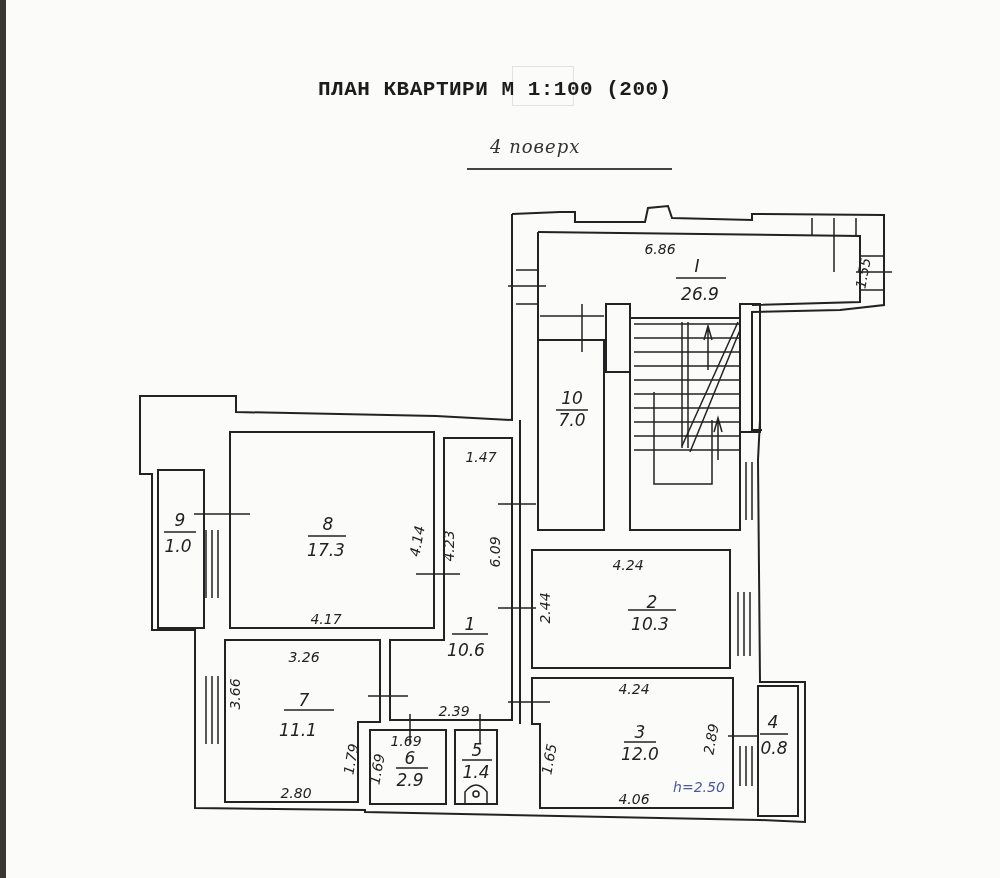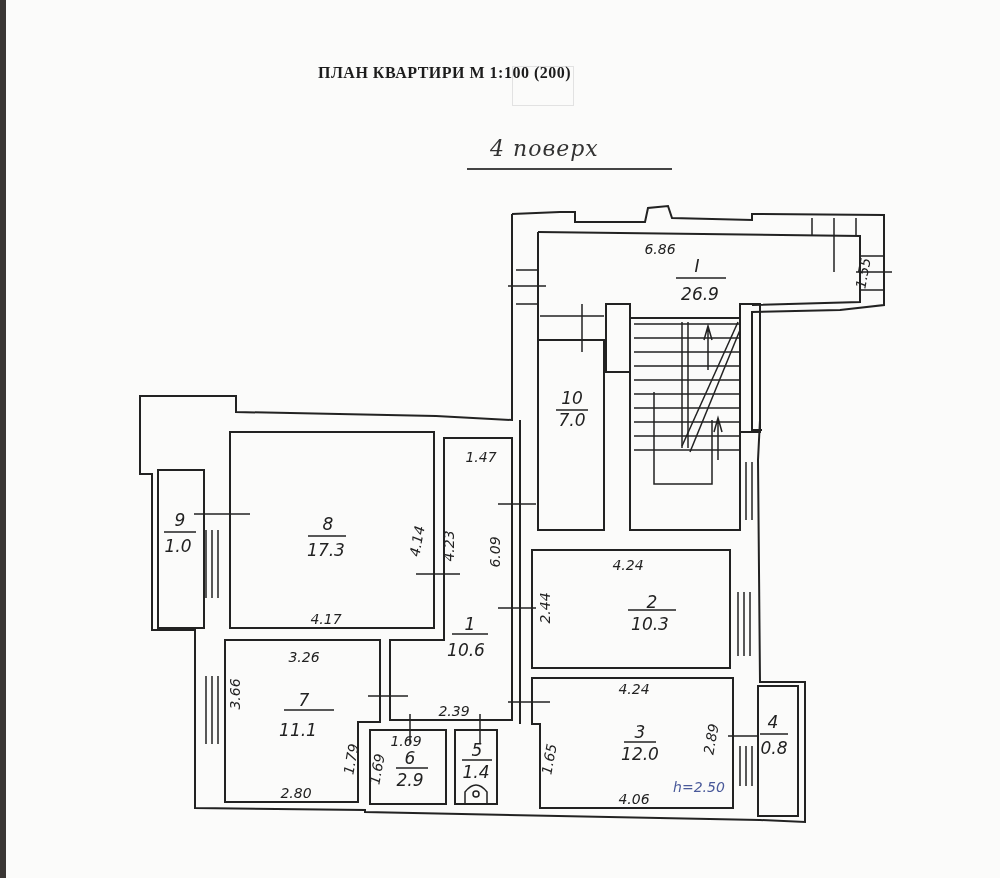--- a/index.html
+++ b/index.html
@@ -1,19 +1,19 @@
 <!DOCTYPE html>
 <html><head>
 <meta charset="utf-8">
 <style>
   html, body { margin: 0; padding: 0; background: #fbfbfa; }
   body { width: 1000px; height: 878px; position: relative; overflow: hidden; font-family: "Liberation Sans", sans-serif; }
   .edge { position: absolute; left: 0; top: 0; width: 6px; height: 878px; background: #3a3634; }
-  .title { position: absolute; left: 318px; top: 64px; font-family: Liberation Serif, serif; font-weight: bold; font-size: 16px; letter-spacing: 0.5px; color: #1c1c1c; white-space: nowrap; }
-  .subtitle { position: absolute; left: 490px; top: 136px; font-family: "DejaVu Serif", serif; font-style: italic; font-size: 22px; color: #333; letter-spacing: 1px; }
+  .title { position: absolute; left: 318px; top: 78px; font-family: Liberation Mono, monospace; font-weight: bold; font-size: 21px; letter-spacing: 0.5px; color: #1c1c1c; white-space: nowrap; }
+  .subtitle { position: absolute; left: 490px; top: 136px; font-family: "DejaVu Serif", serif; font-style: italic; font-size: 18px; color: #333; letter-spacing: 1px; }
   .subline { position: absolute; left: 467px; top: 168px; width: 205px; height: 2px; background: #444; }
   .stamp { position: absolute; left: 512px; top: 66px; width: 60px; height: 38px; border: 1px solid #e2e2e2; }
   svg { position: absolute; left: 0; top: 0; }
   .w { fill: none; stroke: #222; stroke-width: 2; }
   .t { stroke: #222; stroke-width: 1.5; fill: none; }
   .lbl { font-family: "DejaVu Sans", sans-serif; font-style: italic; fill: #222; }
   .num { font-size: 17px; }
   .dim { font-size: 14px; }
   .blue { fill: #4a5a9a; }
 </style>

